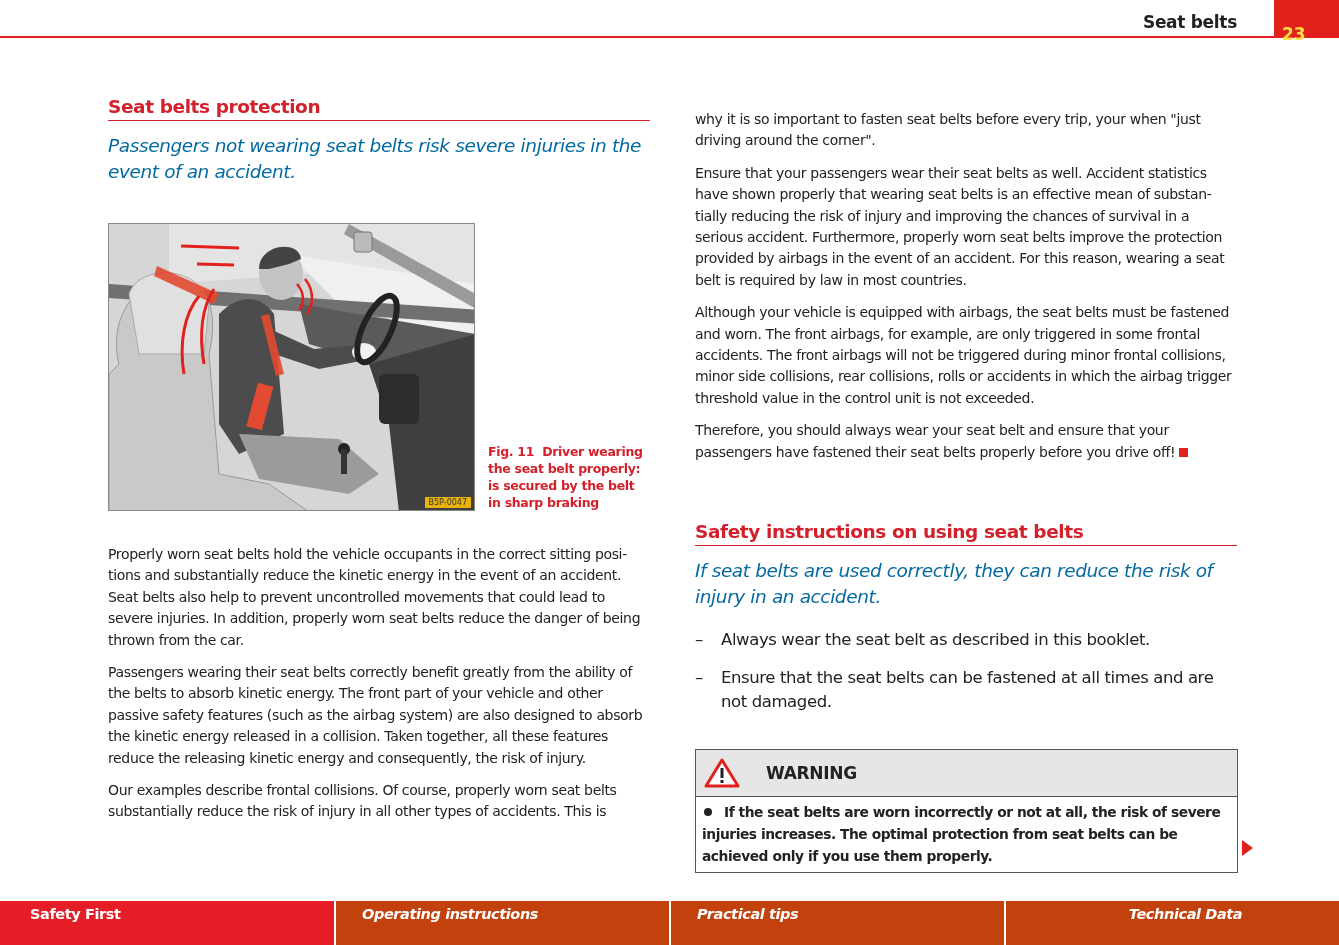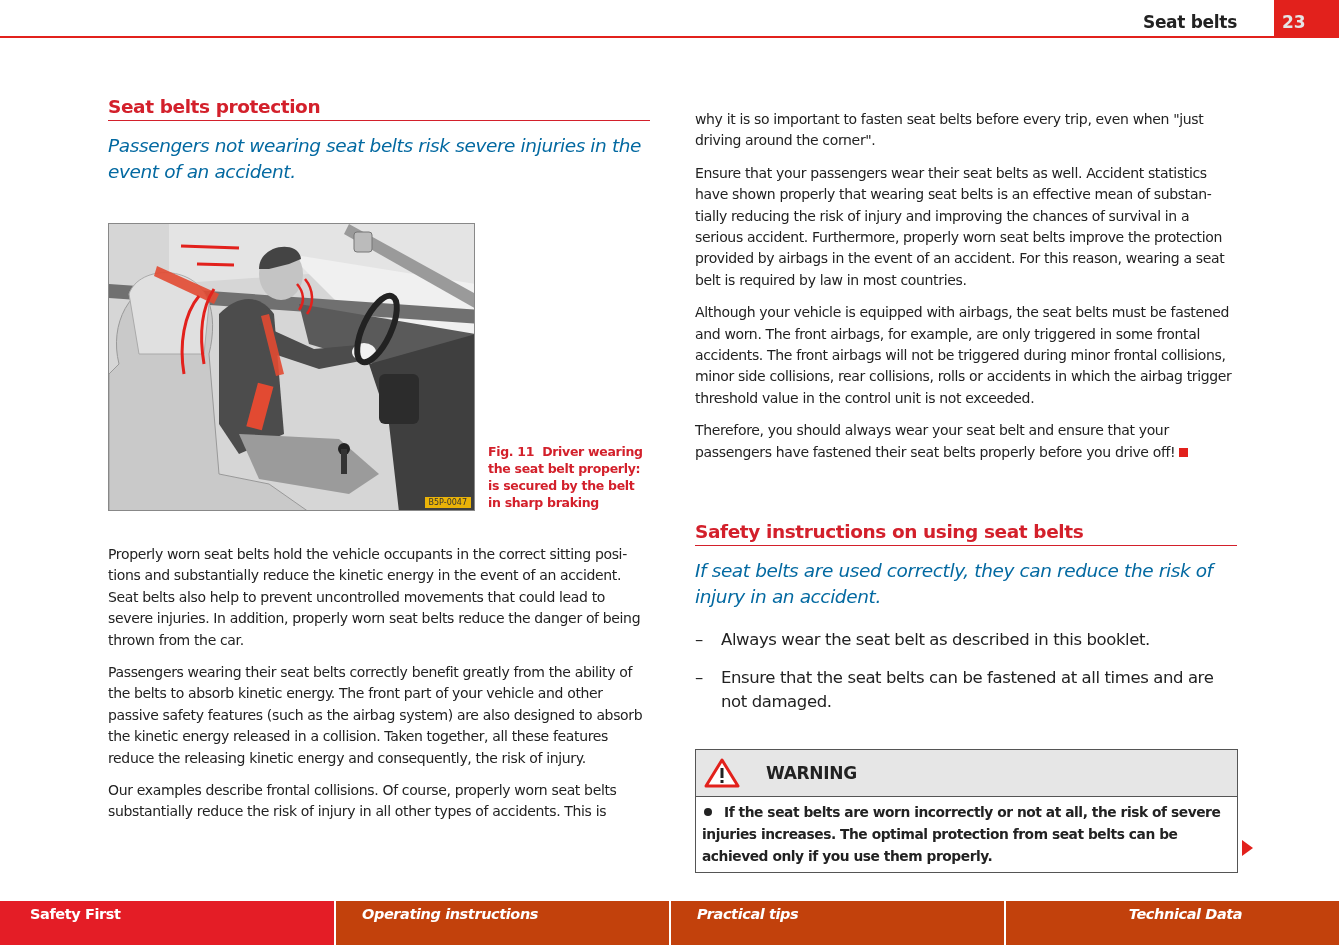--- a/index.html
+++ b/index.html
@@ -2,21 +2,21 @@
 <html><head>
   <meta charset="utf-8">
   <style>
     * { margin: 0; padding: 0; box-sizing: border-box; }
     html, body { width: 1339px; height: 945px; background: #ffffff; overflow: hidden; }
     body { position: relative; font-family: "DejaVu Sans", sans-serif; color: #222; }
 
     
     .header-rule { position: absolute; left: 0; top: 36px; width: 1275px; height: 2px; background: #e2211c; }
     .header-title { position: absolute; right: 102px; top: 12px; font-family: "DejaVu Sans", sans-serif; font-weight: bold; font-size: 17px; color: #222; letter-spacing: -0.3px; }
-    .page-number-box { position: absolute; left: 1274px; top: 0; width: 65px; height: 38px; background: #e2211c; color: #e5e5e5; font-weight: bold; font-size: 17px; padding: 12px 0 0 8px; }
+    .page-number-box { position: absolute; left: 1274px; top: 0; width: 65px; height: 38px; background: #e2211c; color: #fde047; font-weight: bold; font-size: 17px; padding: 24px 0 0 8px; }
 
     
     .col { position: absolute; top: 0; }
     .col-left { left: 108px; width: 542px; }
     .col-right { left: 695px; width: 542px; }
 
     .section-heading { font-family: "DejaVu Sans", sans-serif; font-weight: bold; color: #d3202b; font-size: 18.5px; letter-spacing: -0.4px; padding-bottom: 3px; border-bottom: 1.5px solid #d3202b; }
     .lead { font-family: "DejaVu Sans", sans-serif; font-style: italic; font-size: 18.5px; line-height: 26px; color: #0369a1; letter-spacing: -0.4px; margin-top: 12px; }
     p.body { font-size: 14px; line-height: 21.4px; color: #222; letter-spacing: -0.35px; margin-bottom: 11px; }
 
@@ -114,21 +114,21 @@
   <span class="num">Fig. 11</span><span>Driver wearing the seat belt properly: is secured by the belt in sharp braking</span>
 </div>
 
 <div class="col col-left" style="top:544px;">
   <p class="body">Properly worn seat belts hold the vehicle occupants in the correct sitting posi­tions and substantially reduce the kinetic energy in the event of an accident. Seat belts also help to prevent uncontrolled movements that could lead to severe injuries. In addition, properly worn seat belts reduce the danger of being thrown from the car.</p>
   <p class="body">Passengers wearing their seat belts correctly benefit greatly from the ability of the belts to absorb kinetic energy. The front part of your vehicle and other passive safety features (such as the airbag system) are also designed to absorb the kinetic energy released in a collision. Taken together, all these features reduce the releasing kinetic energy and consequently, the risk of injury.</p>
   <p class="body">Our examples describe frontal collisions. Of course, properly worn seat belts substantially reduce the risk of injury in all other types of accidents. This is</p>
 </div>
 
 <div class="col col-right" style="top:109px;">
-  <p class="body">why it is so important to fasten seat belts before every trip, even when "just driving around the corner".</p>
+  <p class="body">why it is so important to fasten seat belts before every trip, your when "just driving around the corner".</p>
   <p class="body">Ensure that your passengers wear their seat belts as well. Accident statistics have shown properly that wearing seat belts is an effective mean of substan­tially reducing the risk of injury and improving the chances of survival in a serious accident. Furthermore, properly worn seat belts improve the protec­tion provided by airbags in the event of an accident. For this reason, wearing a seat belt is required by law in most countries.</p>
   <p class="body">Although your vehicle is equipped with airbags, the seat belts must be fastened and worn. The front airbags, for example, are only triggered in some frontal accidents. The front airbags will not be triggered during minor frontal collisions, minor side collisions, rear collisions, rolls or accidents in which the airbag trigger threshold value in the control unit is not exceeded.</p>
   <p class="body"><span>Therefore, you should always wear your seat belt and ensure that your passengers have fastened their seat belts properly before you drive off!</span><span class="end-marker"></span></p>
 </div>
 
 <div class="col col-right" style="top:521px;">
   <h2 class="section-heading">Safety instructions on using seat belts</h2>
   <div class="lead">If seat belts are used correctly, they can reduce the risk of injury in an accident.</div>
   <ul class="dash-list">
     <li><span class="dash">–</span><span>Always wear the seat belt as described in this booklet.</span></li>

